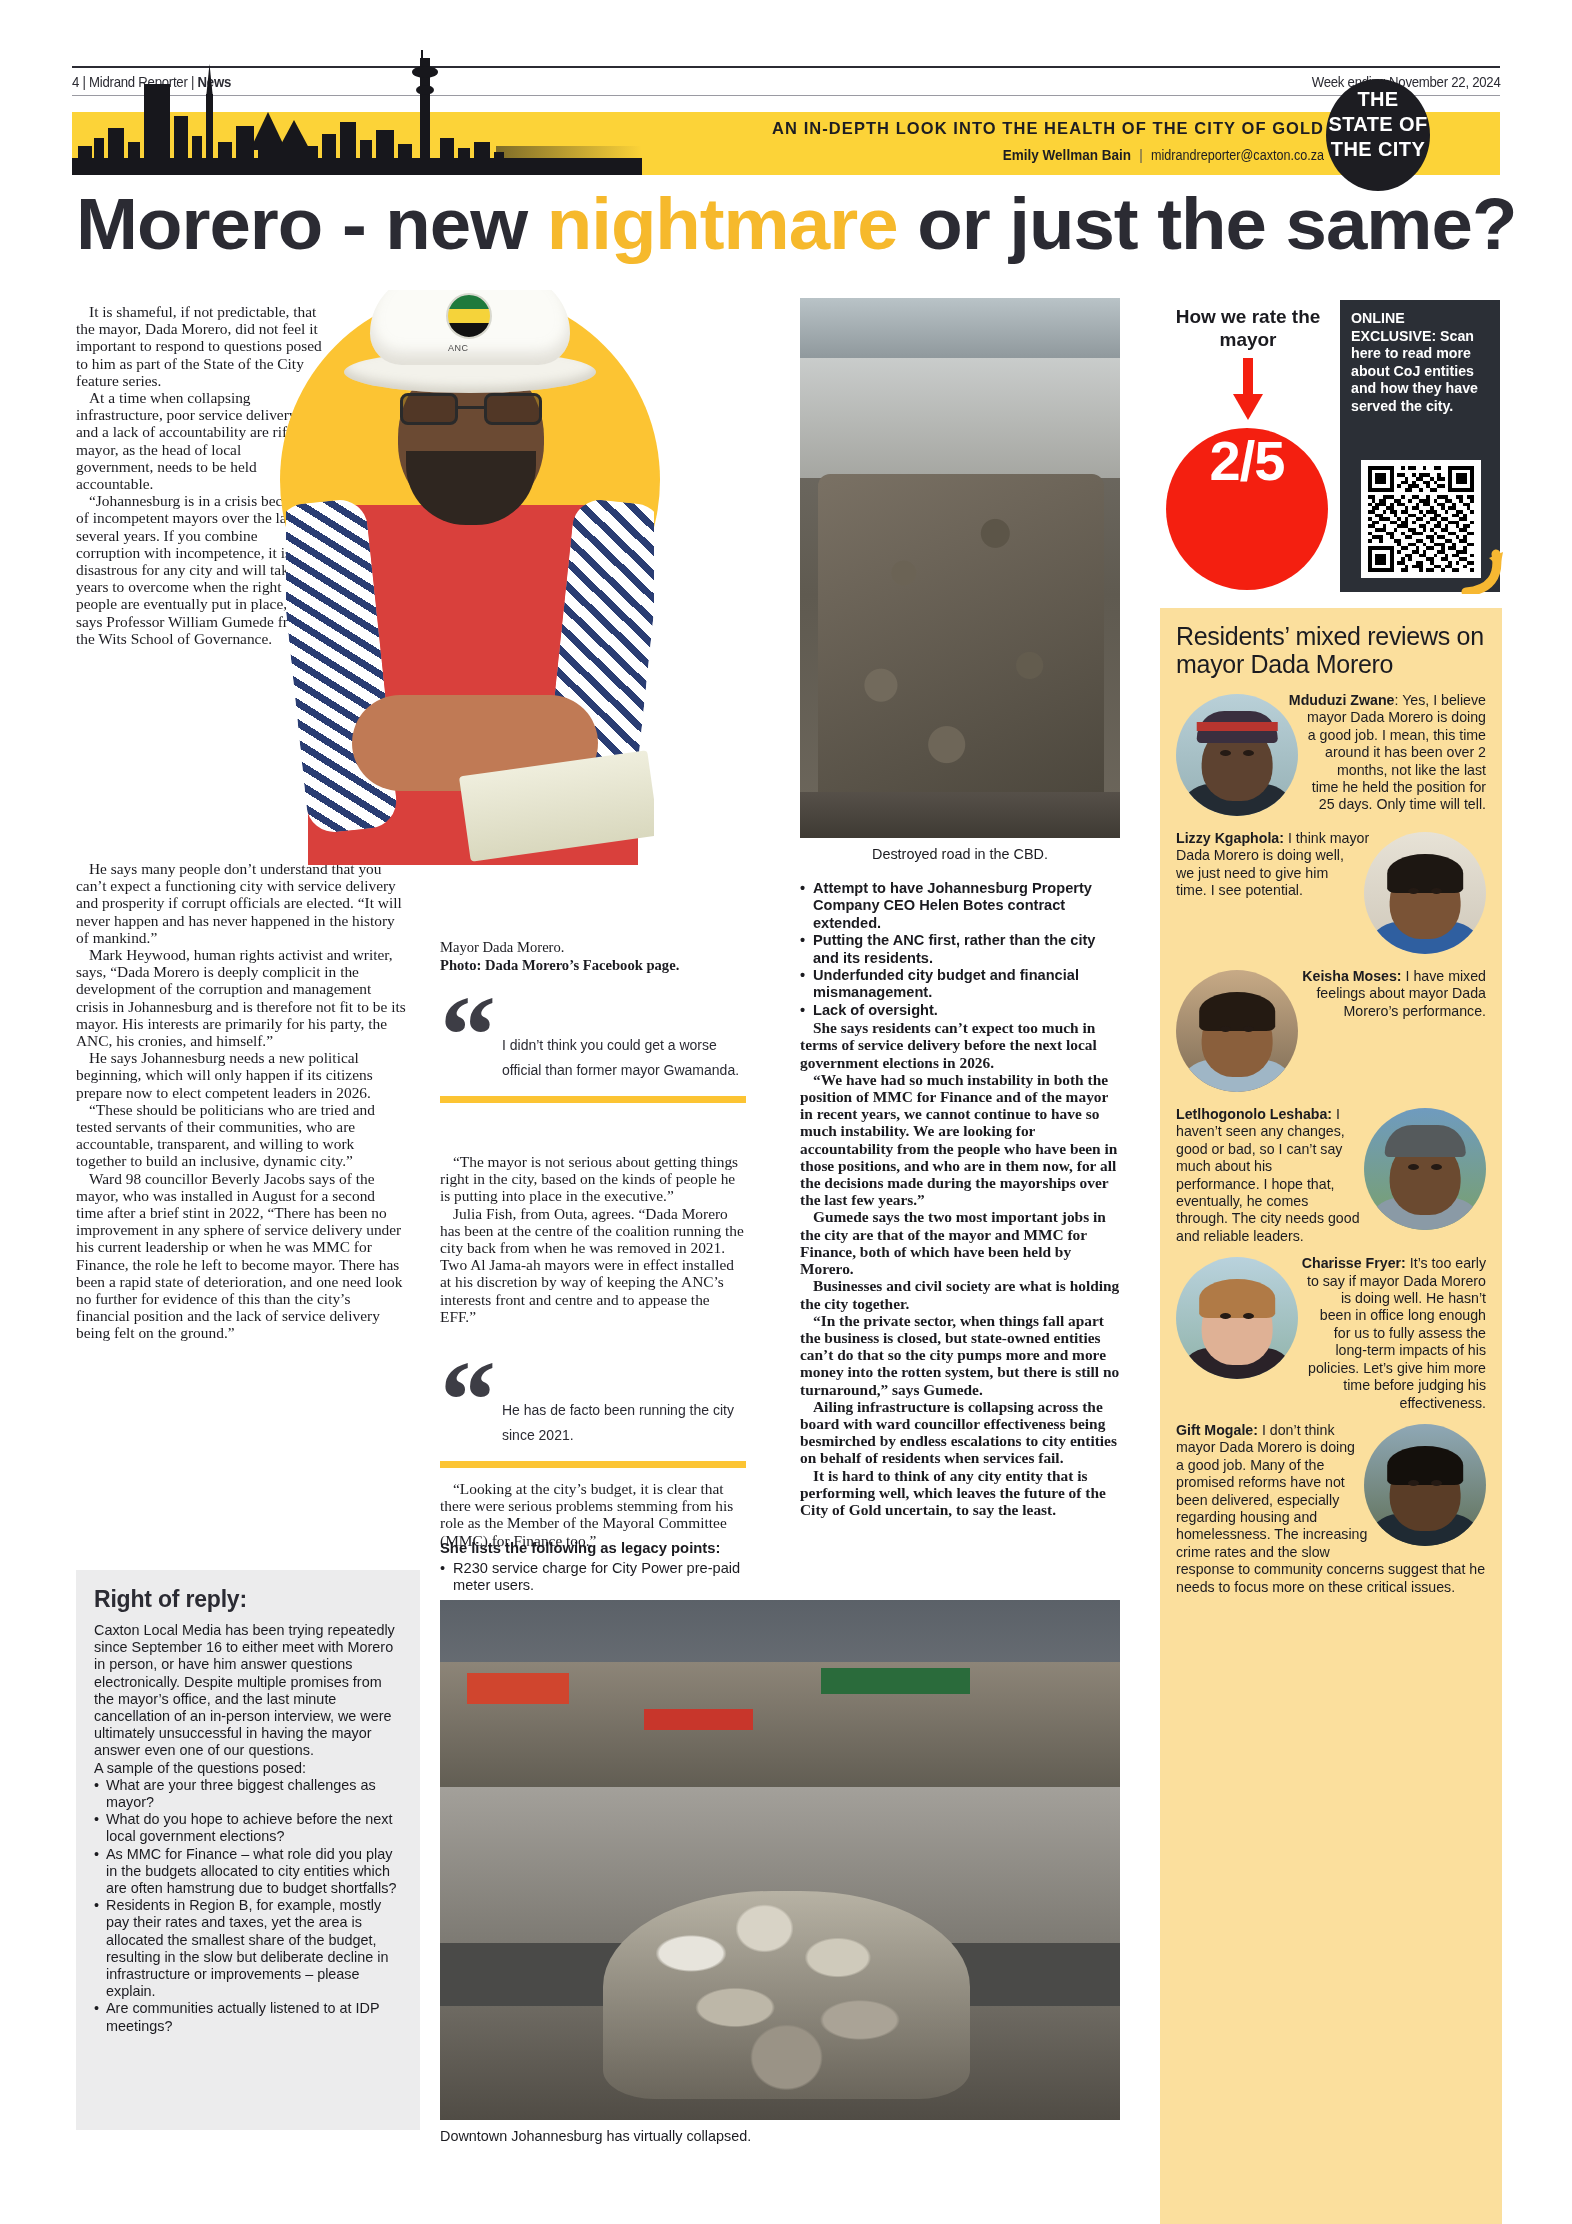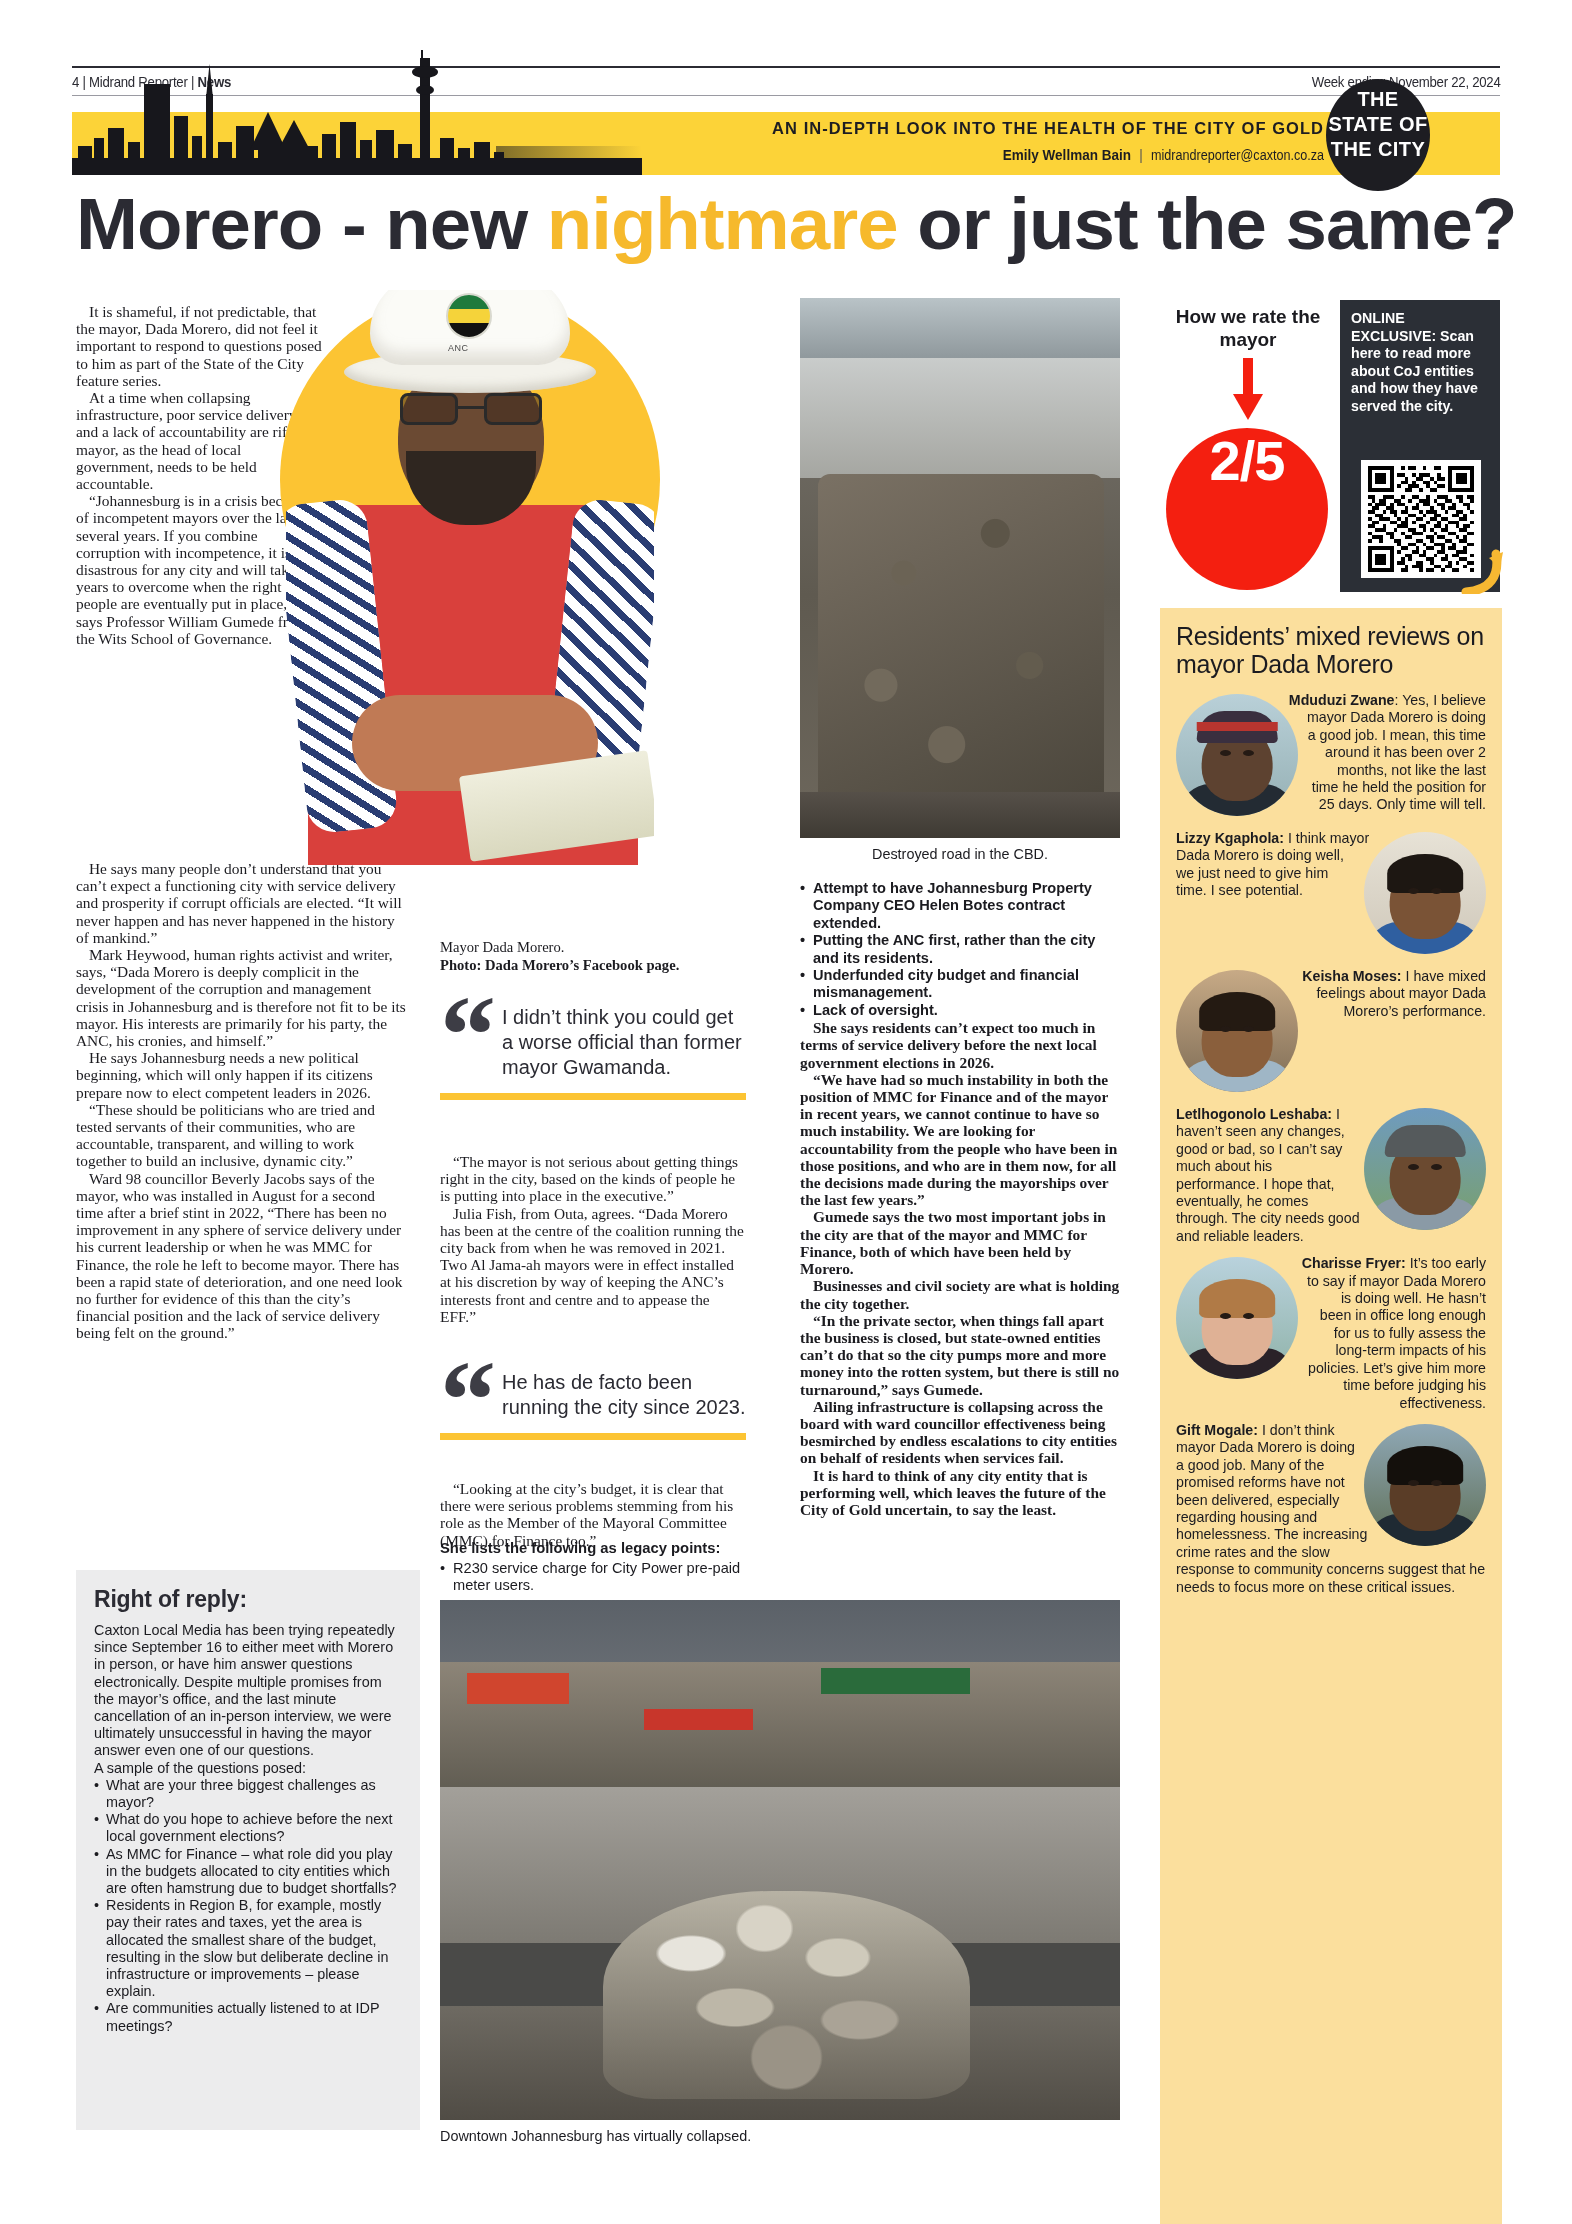--- a/index.html
+++ b/index.html
@@ -273,23 +273,24 @@
   .pull .qmark {
     position: absolute; left: 0; top: 4px;
     font-family: "Liberation Serif", serif;
     font-size: 112px;
     font-weight: 700;
     line-height: 52px;
     color: #3d3d45;
   }
   .pull .ptext {
     margin-left: 62px;
-    font-size: 20px;
+    font-size: 14px;
     line-height: 25px;
     color: #2b2b33;
+    margin-top: 28px;
   }
   .pull .rule {
     margin-top: 13px;
     height: 7px;
     background: #fcc433;
   }
   #pull1 { left: 440px; top: 1005px; }
   #pull2 { left: 440px; top: 1370px; }
 
   .legacy-head {
@@ -660,21 +661,21 @@
     <div class="rule"></div>
   </div>
 
   <div class="col" id="col2">
     <p>“The mayor is not serious about getting things right in the city, based on the kinds of people he is putting into place in the executive.”</p>
     <p>Julia Fish, from Outa, agrees. “Dada Morero has been at the centre of the coalition running the city back from when he was removed in 2021. Two Al Jama-ah mayors were in effect installed at his discretion by way of keeping the ANC’s interests front and centre and to appease the EFF.”</p>
   </div>
 
   <div class="pull" id="pull2">
     <div class="qmark">“</div>
-    <div class="ptext">He has de facto been running the city since 2023.</div>
+    <div class="ptext">He has de facto been running the city since 2021.</div>
     <div class="rule"></div>
   </div>
 
   <div class="col" id="col2b">
     <p>“Looking at the city’s budget, it is clear that there were serious problems stemming from his role as the Member of the Mayoral Committee (MMC) for Finance too.”</p>
   </div>
 
   <div class="legacy-head">She lists the following as legacy points:</div>
   <ul class="bullets legacy-list">
     <li>R230 service charge for City Power pre-paid meter users.</li>

